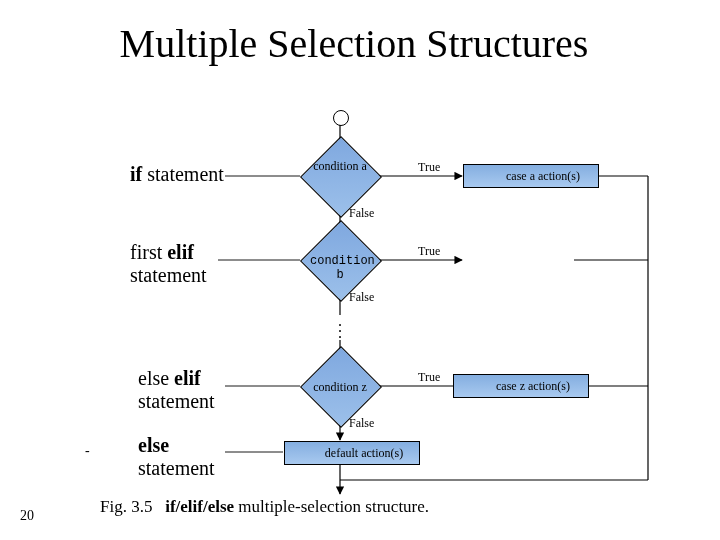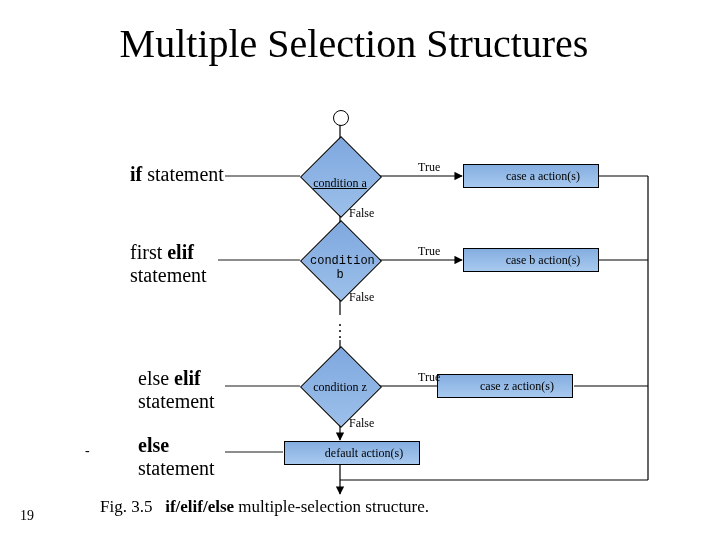--- a/index.html
+++ b/index.html
@@ -148,31 +148,30 @@
 
     <line x1="340" y1="480" x2="340" y2="494" stroke="#000" stroke-width="1.2" marker-end="url(#arr)"></line>
 
     <line x1="225" y1="176" x2="300" y2="176" stroke="#000" stroke-width="0.9"></line>
     <line x1="218" y1="260" x2="300" y2="260" stroke="#000" stroke-width="0.9"></line>
     <line x1="225" y1="386" x2="300" y2="386" stroke="#000" stroke-width="0.9"></line>
     <line x1="225" y1="452" x2="283" y2="452" stroke="#000" stroke-width="0.9"></line>
   </svg>
 
   <div class="diamond" style="left:312px; top:148px;"></div>
-  <div class="diamond-text" style="left:310px; top:176px; width:60px;text-decoration:underline;">condition a</div>
+  <div class="diamond-text" style="left:310px; top:159px; width:60px;">condition a</div>
 
   <div class="diamond" style="left:312px; top:232px;"></div>
   <div class="diamond-text" style="left:310px; top:254px; width:60px;font-family:Liberation Mono, monospace;">condition b</div>
 
   <div class="diamond" style="left:312px; top:358px;"></div>
   <div class="diamond-text" style="left:310px; top:380px; width:60px;">condition z</div>
 
   <div class="action" style="left:463px; top:164px;">case a action(s)</div>
-  <div class="action" style="left:463px; top:248px;">case b action(s)</div>
-  <div class="action" style="left:437px; top:374px;">case  z action(s)</div>
+  <div class="action" style="left:453px; top:374px;">case  z action(s)</div>
   <div class="action default-action" style="left:284px; top:441px;">default action(s)</div>
 
   <div class="tf-label" style="left:418px; top:160px;">True</div>
   <div class="tf-label" style="left:349px; top:206px;">False</div>
   <div class="tf-label" style="left:418px; top:244px;">True</div>
   <div class="tf-label" style="left:349px; top:290px;">False</div>
   <div class="tf-label" style="left:418px; top:370px;">True</div>
   <div class="tf-label" style="left:349px; top:416px;">False</div>
 
   <div class="label" style="left:130px; top:163px;">
@@ -191,16 +190,16 @@
     <span>statement</span>
   </div>
 
   <div class="dots" style="left:338px; top:318px;">.<br>.<br>.</div>
 
   <div class="caption">
     <span>Fig. 3.5</span>&nbsp;&nbsp;
     <span class="fig-b">if/elif/else</span><span> multiple-selection structure.</span>
   </div>
 
-  <div class="pagenum">19</div>
+  <div class="pagenum">20</div>
   <div class="dash">-</div>
 
 </div>
 
 </body></html>

